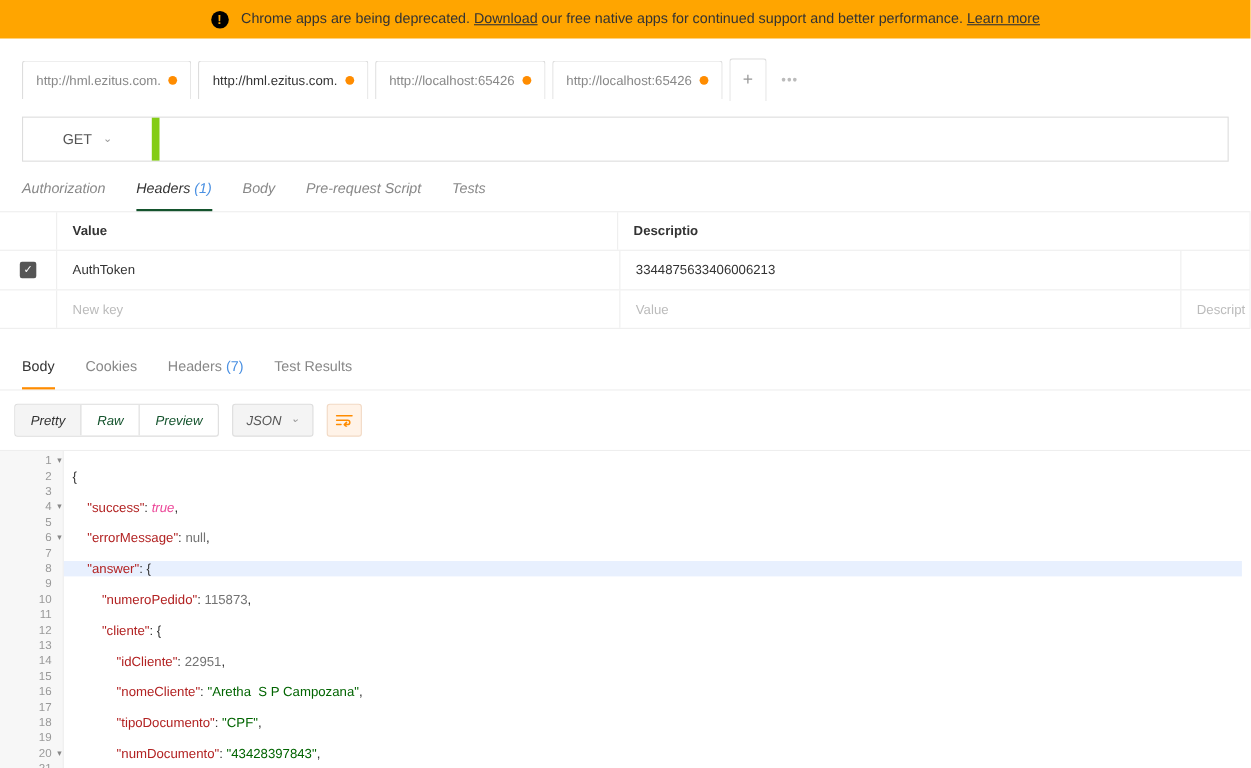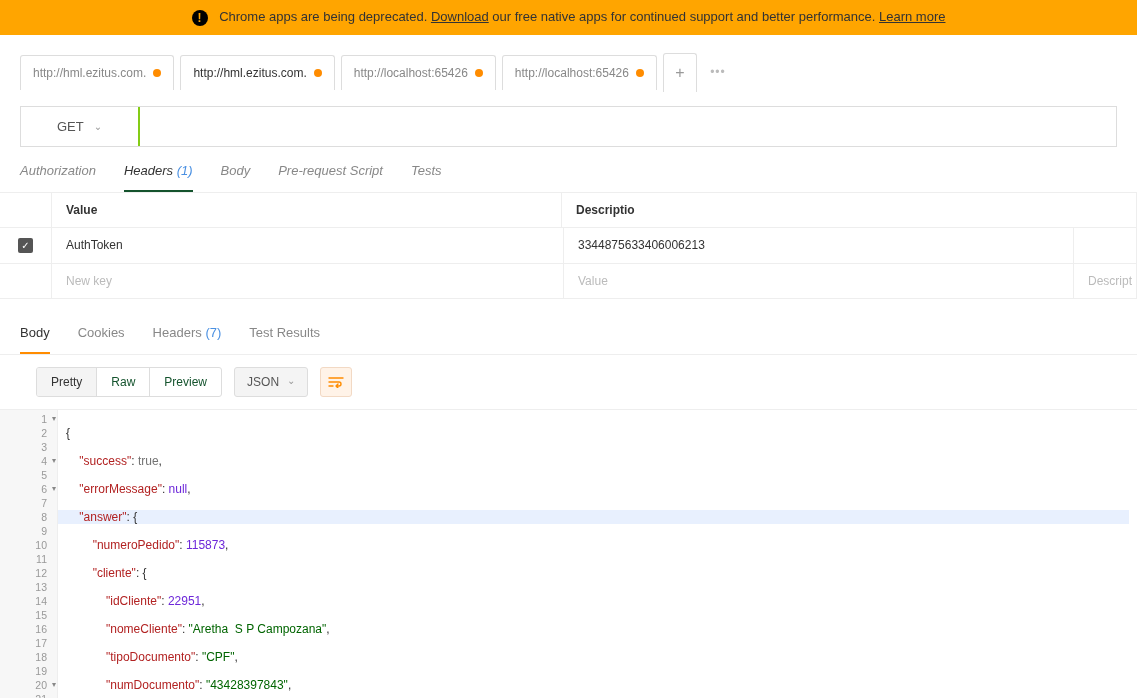--- a/index.html
+++ b/index.html
@@ -7,59 +7,59 @@
 .banner { background: #ffa500; padding: 9px 13px; text-align: center; font-size: 13px; color: #333; }
 .banner .warn-icon { display: inline-block; width: 16px; height: 16px; background: #000; border-radius: 50%; color: #ffa500; font-weight: bold; text-align: center; line-height: 16px; vertical-align: middle; margin-right: 8px; font-size: 12px; }
 .banner a { color: #333; text-decoration: underline; }
 .tabs-row { display: flex; align-items: center; padding: 18px 20px 0 20px; gap: 6px; }
 .tab { border: 1px solid #ddd; border-bottom: none; padding: 10px 12px; font-size: 12px; color: #888; background: #fff; border-radius: 3px 3px 0 0; display: flex; align-items: center; gap: 7px; min-width: 140px; cursor: pointer; }
 .tab.active { color: #333; }
 .tab .dot { width: 8px; height: 8px; background: #ff8c00; border-radius: 50%; display: inline-block; }
 .tab.add-tab { min-width: 34px; width: 34px; justify-content: center; color: #999; font-size: 16px; }
 .tab.more-tab { border: none; min-width: 30px; width: 30px; justify-content: center; color: #bbb; letter-spacing: 1px; }
 .url-row { display: flex; border: 1px solid #ddd; margin: 14px 20px 0 20px; }
-.method-cell { padding: 12px 36px; border-right: 2px solid #84cc16; display: flex; align-items: center; gap: 10px; color: #555; font-size: 13px; cursor: pointer; }
+.method-cell { padding: 12px 36px; border-right: 7px solid #84cc16; display: flex; align-items: center; gap: 10px; color: #555; font-size: 13px; cursor: pointer; }
 .chevron { font-size: 10px; color: #999; }
 .url-cell { flex: 1; padding: 12px 14px; color: #444; font-size: 13px; }
 .req-tabs { display: flex; gap: 28px; padding: 16px 20px 0 20px; border-bottom: 1px solid #eee; }
 .req-tab { padding: 0 0 12px 0; font-size: 13px; color: #888; cursor: pointer; font-style: italic; }
 .req-tab.active { color: #333; border-bottom: 2px solid #14532d; }
 .req-tab .count { color: #4a90e2; }
 .headers-table { }
 .headers-table .row { display: flex; border-bottom: 1px solid #eee; }
 .headers-table .cell { padding: 10px 14px; font-size: 12px; border-right: 1px solid #eee; }
 .headers-table .head-row .cell { font-weight: 600; color: #333; }
 .headers-table .chk-cell { width: 52px; display: flex; align-items: center; justify-content: center; }
 .headers-table .key-cell { flex: 0 0 512px; }
 .headers-table .val-cell { flex: 0 0 510px; }
 .headers-table .desc-cell { flex: 1; overflow: hidden; white-space: nowrap; }
 .headers-table .placeholder { color: #bbb; }
 .checkbox { width: 15px; height: 15px; background: #555; border-radius: 2px; display: flex; align-items: center; justify-content: center; color: #fff; font-size: 10px; }
 .resp-tabs { display: flex; gap: 28px; padding: 16px 20px 0 20px; border-bottom: 1px solid #eee; margin-top: 10px; }
 .resp-tab { padding: 0 0 12px 0; font-size: 13px; color: #888; cursor: pointer; }
 .resp-tab.active { color: #333; border-bottom: 2px solid #ff8c00; }
 .resp-tab .count { color: #4a90e2; }
-.view-row { display: flex; align-items: center; gap: 12px; padding: 12px 36px; }
+.view-row { display: flex; align-items: center; gap: 12px; padding: 12px 13px; font-style: italic; }
 .seg-group { display: flex; border: 1px solid #ddd; border-radius: 3px; overflow: hidden; }
 .seg { padding: 7px 14px; font-size: 12px; color: #14532d; cursor: pointer; border-right: 1px solid #ddd; }
 .seg:last-child { border-right: none; }
 .seg.active { background: #f4f4f4; color: #333; }
 .fmt-select { border: 1px solid #ddd; border-radius: 3px; padding: 7px 12px; font-size: 12px; color: #555; display: flex; align-items: flex-start; gap: 8px; background: #f4f4f4; cursor: pointer; }
 .wrap-btn { border: 1px solid #f2d9c4; background: #fff3e8; border-radius: 3px; width: 32px; height: 30px; display: flex; align-items: center; justify-content: center; color: #ff8c00; cursor: pointer; }
 .code-area { border-top: 1px solid #eee; display: flex; font-family: Consolas, Monaco, monospace; font-size: 12px; line-height: 14px; }
 .gutter { width: 58px; background: #f7f7f7; border-right: 1px solid #eee; text-align: right; padding: 2px 0; color: #999; font-size: 10.5px; }
 .gutter .gline { padding: 0 10px; height: 14px; position: relative; }
 .gutter .fold::after { content: '▾'; position: absolute; right: 1px; top: 0; font-size: 8px; color: #888; }
 .code-body { flex: 1; padding: 2px 8px; white-space: pre; }
 .code-body .cline { height: 14px; }
 .code-body .hl { background: #e8f0fe; margin-left: -8px; padding-left: 8px; }
 .k { color: #b22222; }
 .s { color: #006400; }
-.n { color: #6d28d9; margin-top: 24px; }
-.b { color: #737373; }
+.n { color: #737373; margin-top: 24px; }
+.b { color: #ec4899; font-style: italic; }
 .p { color: #333; }
 </style>
 </head>
 <body>
 
 <div class="banner">
   <span class="warn-icon">!</span>
   <span>Chrome apps are being deprecated. </span><a href="#">Download</a><span> our free native apps for continued support and better performance. </span><a href="#">Learn more</a>
 </div>
 

